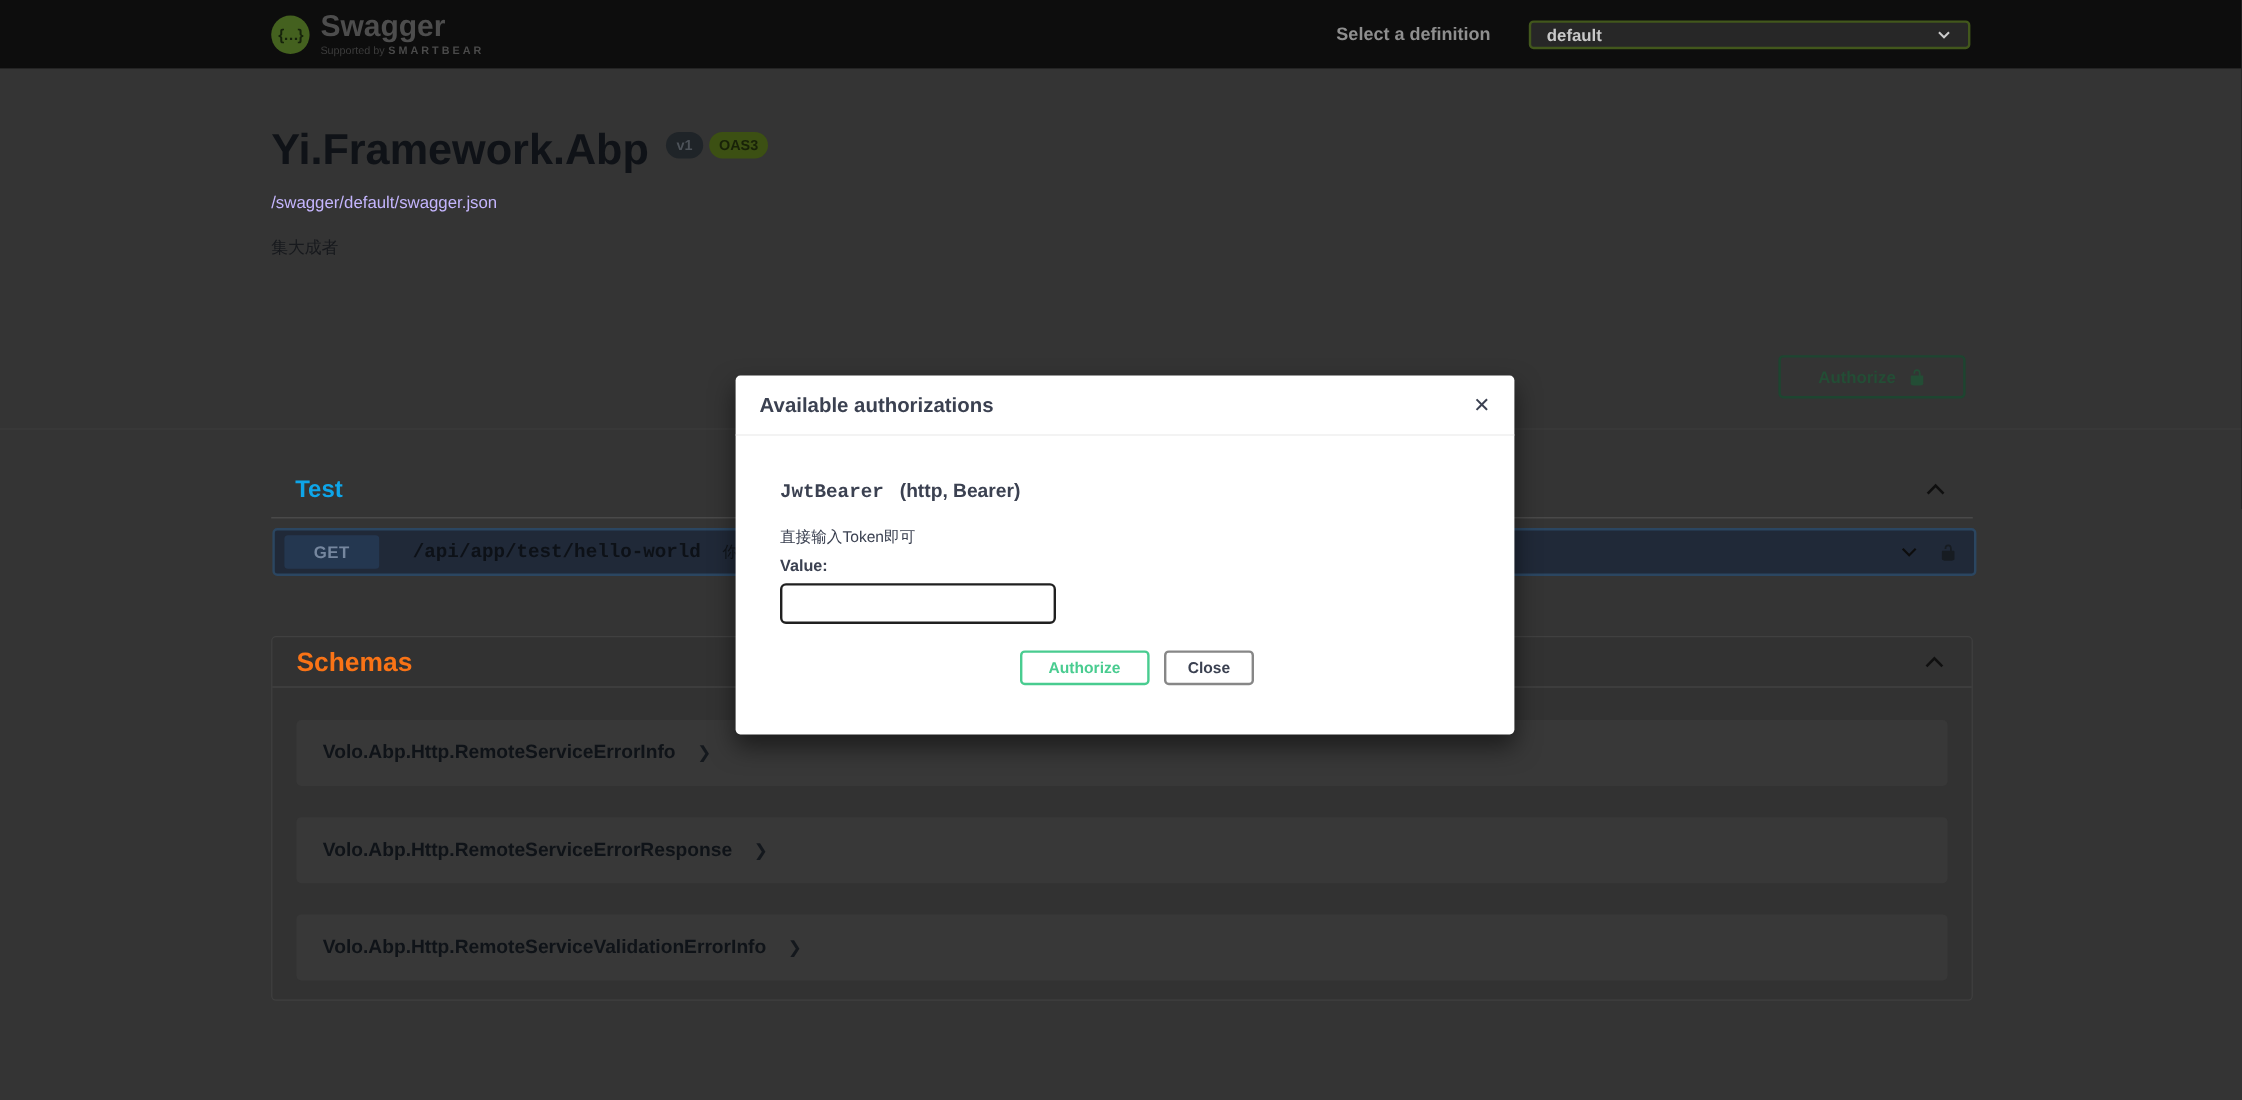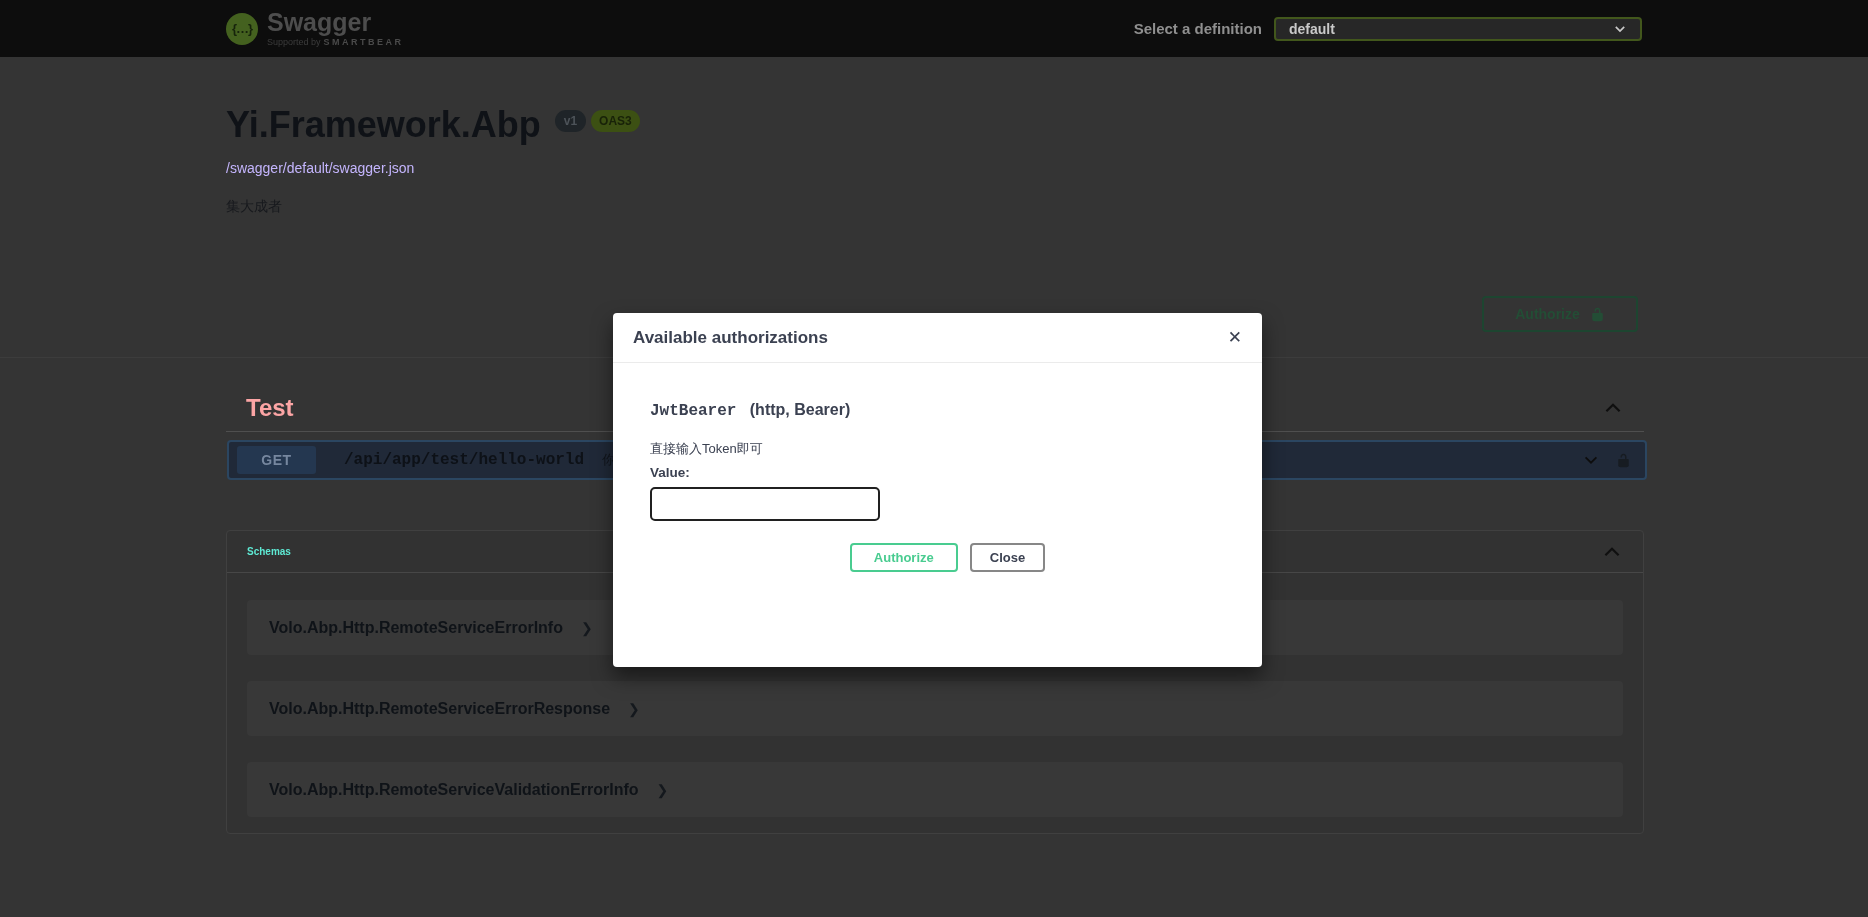--- a/index.html
+++ b/index.html
@@ -21,21 +21,21 @@
     width:32px; height:32px; border-radius:50%;
     background:#44611f; color:#16230b;
     display:flex; align-items:center; justify-content:center;
     font-weight:bold; font-size:13px; letter-spacing:-1px;
   }
   .brand-text { margin-left:9px; display:flex; flex-direction:column; }
   .brand-word { font-size:25px; font-weight:bold; color:#4d4d4d; line-height:25px; }
   .brand-tag { font-size:9px; color:#3c3c3c; margin-top:2px; }
   .brand-tag b { color:#4a4a4a; letter-spacing:2.5px; margin-left:3px; }
 
-  .definition { display:flex; align-items:center; }
+  .definition { display:flex; align-items:center;gap:20px; }
   .definition-label { font-size:15px; font-weight:bold; color:#8f8f8f; margin-right:12px; }
   .definition-select {
     width:368px; height:24px; background:#272727;
     border:2px solid #42571c; border-radius:4px;
     display:flex; align-items:center; justify-content:space-between;
     padding:0 13px; cursor:pointer;
   }
   .definition-select span { font-size:14px; font-weight:bold; color:#c9c9c9; }
 
   
@@ -67,21 +67,21 @@
     font-family:"Liberation Sans","DejaVu Sans",sans-serif;
   }
   .scheme-divider { position:absolute; left:0; top:357px; width:100%; height:1px; background:#3c3c3c; }
 
   
   .tag-row {
     position:absolute; left:226px; top:385px; width:1418px; height:47px;
     border-bottom:1px solid #4f4f4f; display:flex; align-items:center;
     padding:0 20px; cursor:pointer;
   }
-  .tag-row h3 { font-size:24px; font-weight:bold; color:#fca5a5; }
+  .tag-row h3 { font-size:20px; font-weight:bold; color:#0ea5e9; }
 
   .opblock {
     position:absolute; left:227px; top:440px; width:1420px; height:40px;
     background:#202938; border:2px solid #2b4661; border-radius:4px;
     display:flex; align-items:center; cursor:pointer;
   }
   .method-pill {
     margin-left:8px; width:79px; height:28px; background:#243750; border-radius:3px;
     display:flex; align-items:center; justify-content:center;
     color:#76879f; font-size:14px; font-weight:bold; letter-spacing:0.5px;
@@ -95,36 +95,36 @@
 
   
   .models {
     position:absolute; left:226px; top:530px; width:1418px; height:304px;
     border:1px solid #404040; border-radius:4px; background:#323232;
   }
   .models-header {
     height:42px; border-bottom:1px solid #474747;
     display:flex; align-items:center; padding:0 20px; cursor:pointer;
   }
-  .models-header h4 { font-size:10px; font-weight:bold; color:#5eead4; }
+  .models-header h4 { font-size:22px; font-weight:bold; color:#f97316; }
   .model-row {
     margin:0 20px; height:55px; background:#383838; border-radius:4px;
     display:flex; align-items:center; padding:0 22px; cursor:pointer;
   }
   .model-row.r1 { margin-top:27px; }
   .model-row.r2 { margin-top:26px; }
   .model-row.r3 { margin-top:26px; }
   .model-name { font-size:16px; font-weight:bold; color:#0f1318; }
   .model-caret { margin-left:18px; font-size:14px; font-weight:bold; color:#14181d; }
 
   .caret-up { margin-left:auto; }
 
   
   .modal {
-    position:absolute; left:613px; top:313px; width:649px; height:354px;
+    position:absolute; left:613px; top:313px; width:649px; height:299px;
     background:#ffffff; border-radius:4px;
     box-shadow:0 10px 20px rgba(0,0,0,.5);
     color:#3b4151;
   }
   .modal-header {
     height:50px; border-bottom:1px solid #ebebeb;
     display:flex; align-items:center; padding:0 20px;
   }
   .modal-header h2 { font-size:17px; font-weight:bold; color:#3b4151; }
   .modal-close {

